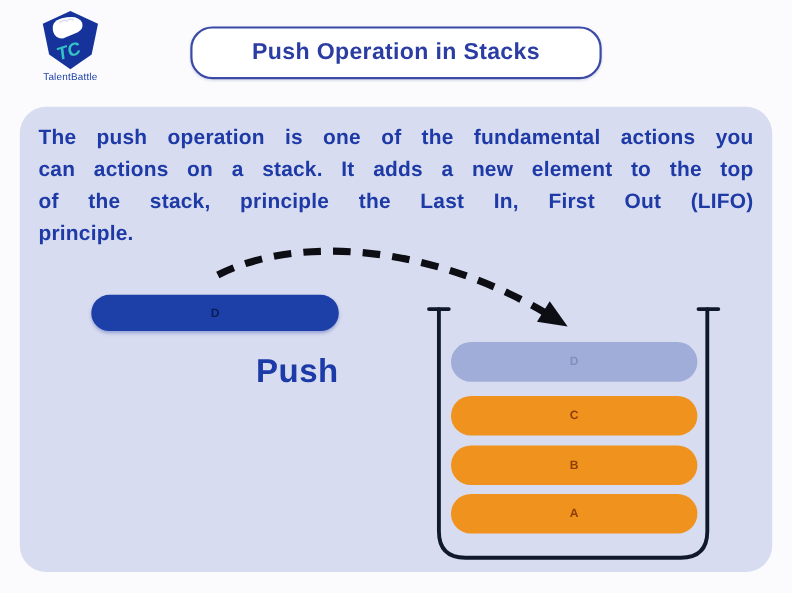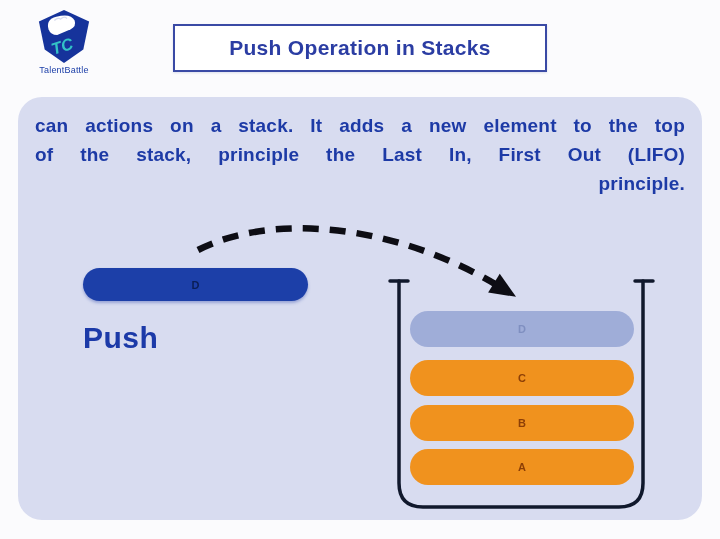--- a/index.html
+++ b/index.html
@@ -6,43 +6,43 @@
   .frame{
     position:relative;width:720px;height:539px;background:#fbfbfd;overflow:hidden;
     font-family:"Liberation Sans",sans-serif;
   }
   
   .logo{position:absolute;left:24px;top:8px;width:80px;text-align:center;}
   .logo svg{display:block;margin:0 auto;}
   .logo-text{font-size:9px;font-weight:normal;color:#1c3fa8;letter-spacing:.2px;margin-top:1px;}
   .title-box{
     position:absolute;left:173px;top:24px;width:370px;height:44px;
-    background:#ffffff;border:2px solid #3a4aa5;border-radius:0;
+    background:#ffffff;border:2px solid #3a4aa5;border-radius:20px;
     display:flex;align-items:center;justify-content:center;
     box-shadow:0 1px 2px rgba(40,60,140,.15);
   }
   .title-box span{font-size:21px;font-weight:bold;color:#2b3da3;letter-spacing:.3px;}
   
   .panel{
     position:absolute;left:18px;top:97px;width:684px;height:423px;
     background:#d8dcf0;border-radius:24px;
   }
   .desc{position:absolute;left:35px;top:111px;width:650px;color:#1d3aa6;
         font-size:19px;font-weight:bold;letter-spacing:.2px;}
-  .desc-line{height:29px;line-height:29px;white-space:nowrap;text-align:right;}
+  .desc-line{height:29px;line-height:29px;white-space:nowrap;}
   .desc-line.just{text-align:justify;text-align-last:justify;white-space:normal;}
   
   .push-pill{
     position:absolute;left:83px;top:268px;width:225px;height:33px;border-radius:17px;
     background:#1c3fa8;display:flex;align-items:center;justify-content:center;
     box-shadow:0 2px 3px rgba(90,110,190,.5);
   }
   .push-pill span{font-size:11px;font-weight:bold;color:#0a1e56;}
   .push-caption{
-    position:absolute;left:83px;top:321px;width:225px;text-align:left;
+    position:absolute;left:83px;top:321px;width:225px;text-align:right;
     font-size:30px;font-weight:bold;color:#1c3aa8;letter-spacing:.5px;
   }
   
   .stack-pill{
     position:absolute;left:410px;width:224px;height:36px;border-radius:18px;
     display:flex;align-items:center;justify-content:center;
     font-size:11px;font-weight:bold;
   }
   .pill-top{top:311px;background:#9fadd8;color:#7f8fc0;}
   .pill-c{top:360px;background:#f0921e;color:#8d3f06;}
@@ -66,20 +66,21 @@
     <div class="logo-text">TalentBattle</div>
   </div>
 
   <div class="title-box">
     <span>Push Operation in Stacks</span>
   </div>
 
   <div class="panel"></div>
 
   <div class="desc">
+    <div class="desc-line just">The push operation is one of the fundamental actions you</div>
     <div class="desc-line just">can actions on a stack. It adds a new element to the top</div>
     <div class="desc-line just">of the stack, principle the Last In, First Out (LIFO)</div>
     <div class="desc-line">principle.</div>
   </div>
 
   <div class="push-pill">
     <span>D</span>
   </div>
   <div class="push-caption">Push</div>
 

